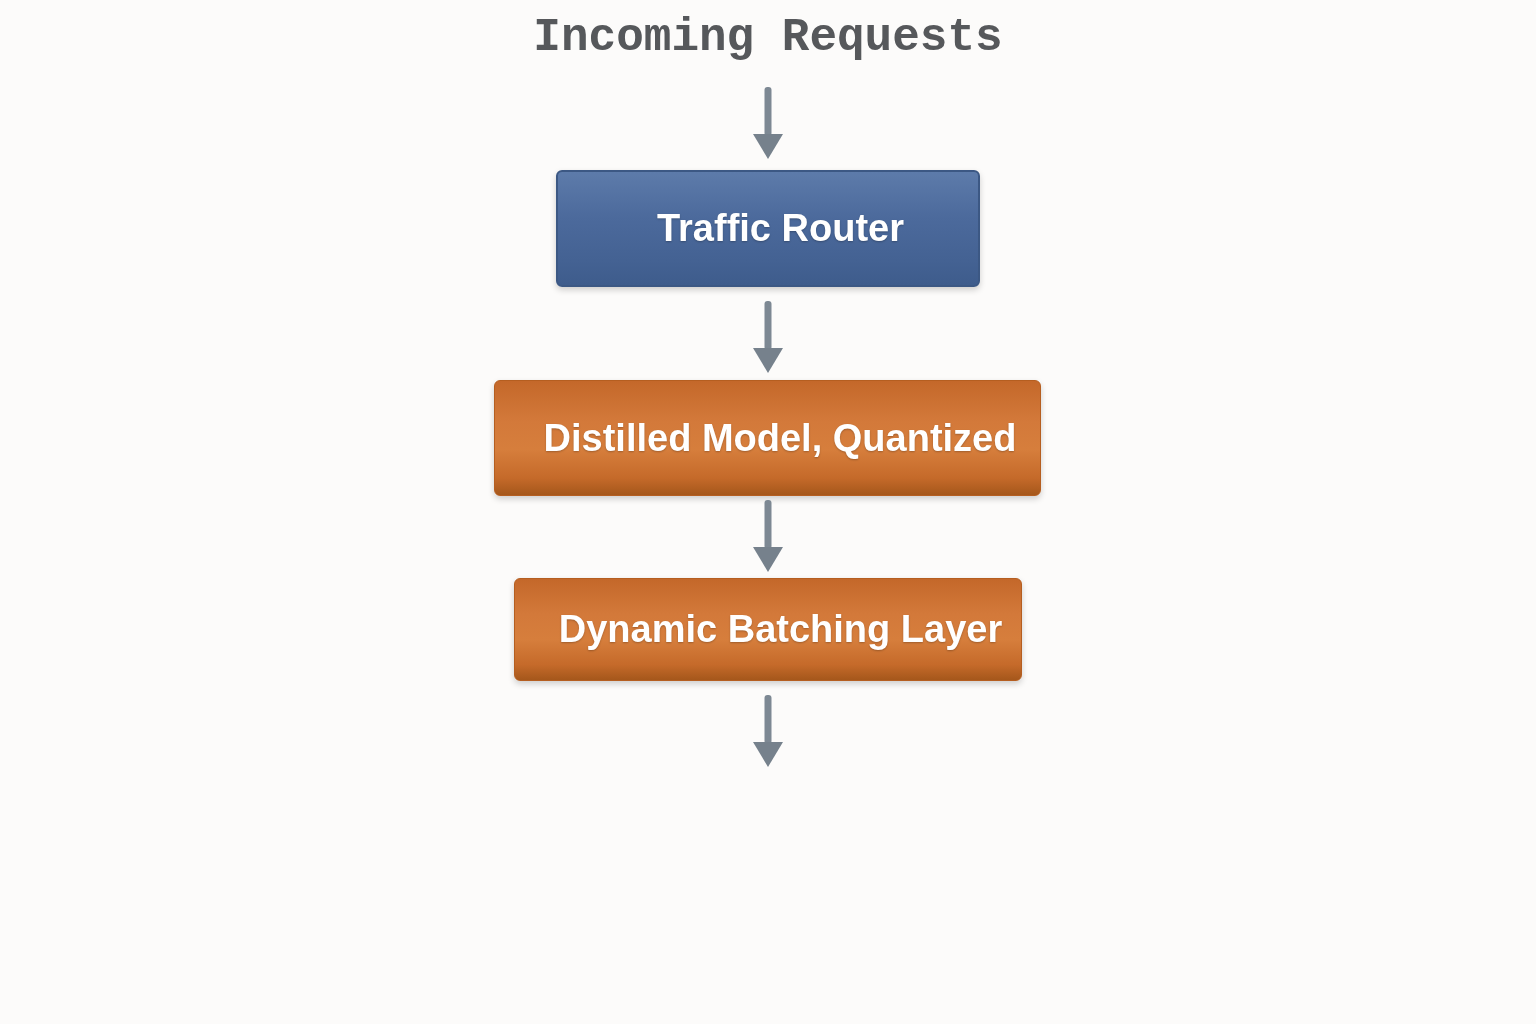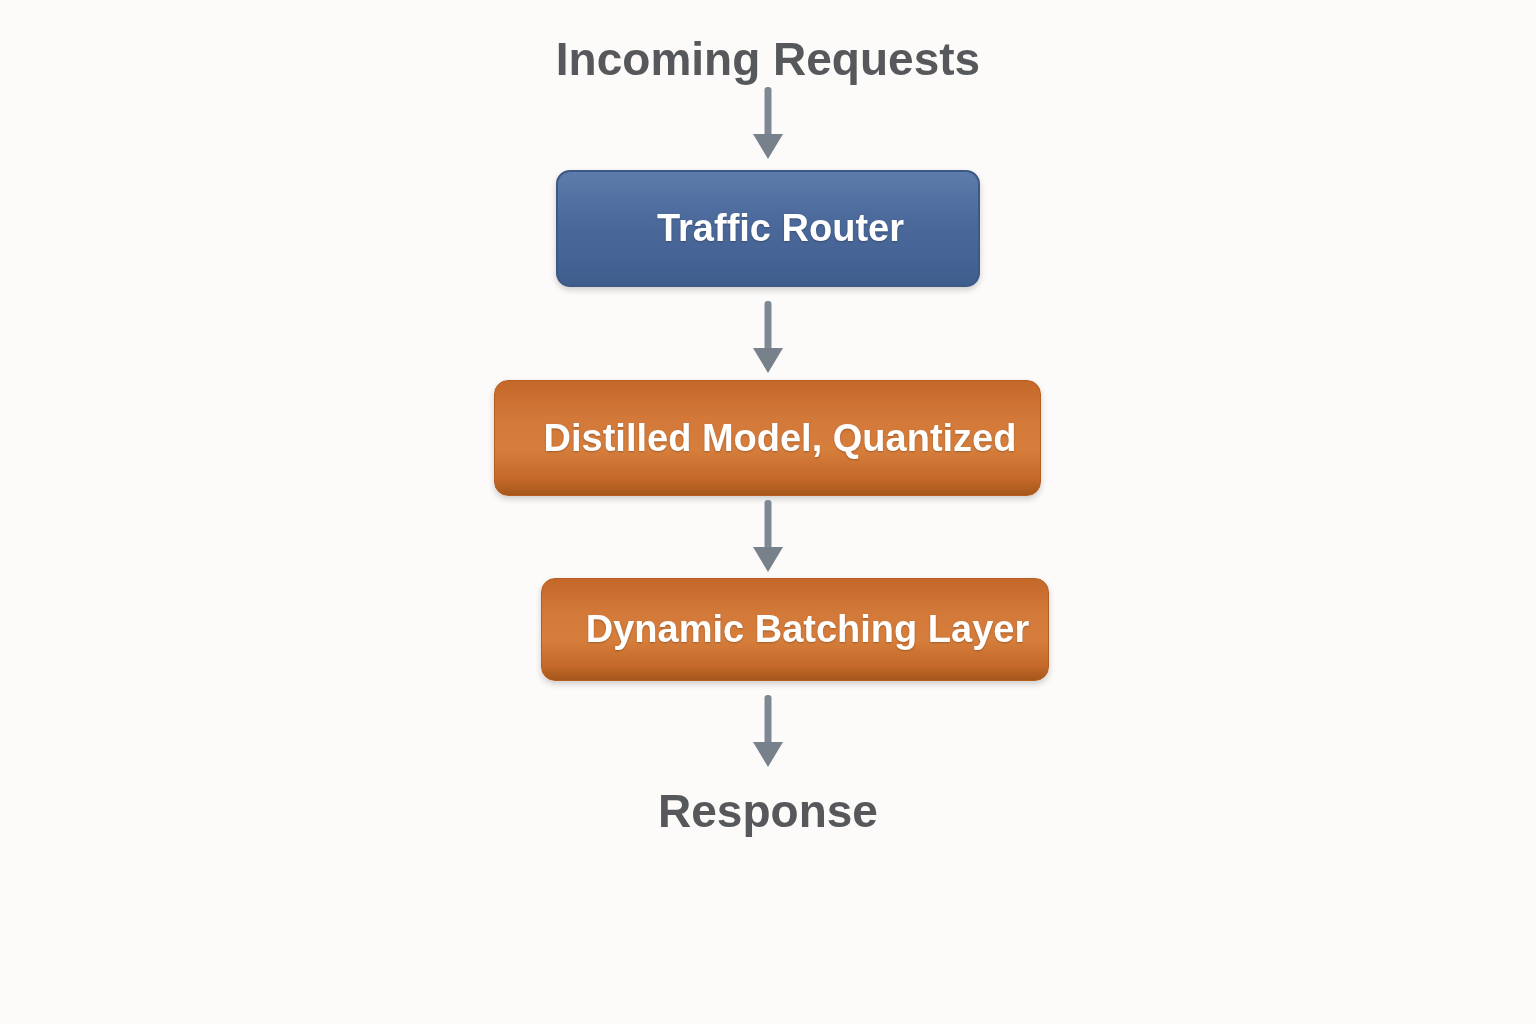--- a/index.html
+++ b/index.html
@@ -19,28 +19,28 @@
     position: absolute;
     left: 0;
     width: 1536px;
     text-align: center;
     font-size: 46px;
     font-weight: bold;
     color: #56585b;
     letter-spacing: 0px;
     white-space: nowrap;
   }
-  .start-label { top: 32px; }
+  .start-label { top: 12px; font-family: Liberation Mono, monospace; }
   .end-label { top: 784px; }
   .node {
     position: absolute;
     display: flex;
     align-items: center;
     justify-content: center;
-    border-radius: 14px;
+    border-radius: 6px;
     color: #ffffff;
     font-size: 38px;
     font-weight: bold;
     white-space: nowrap;
     text-shadow: 0 1px 2px rgba(0,0,0,0.25);
     box-shadow: 0 3px 6px rgba(0,0,0,0.18);
     padding-left: 25px;
   }
   .node-blue {
     left: 556px;
@@ -55,21 +55,20 @@
     left: 494px;
     top: 380px;
     width: 547px;
     height: 116px;
   }
   .node-orange-2 {
     left: 514px;
     top: 578px;
     width: 508px;
     height: 103px;
-    margin-left: 27px;
   }
   .node-orange {
     background: linear-gradient(180deg, #c4682a 0%, #d3793a 35%, #d67e3c 60%, #c56a2a 85%, #a5571b 100%);
     border: 1px solid #b55e20;
     box-sizing: border-box;
   }
   .arrow {
     position: absolute;
     left: 752px;
     width: 32px;
@@ -112,15 +111,14 @@
 
   <div class="node node-orange node-orange-2">
     <span>Dynamic Batching Layer</span>
   </div>
 
   <svg class="arrow arrow-4" viewBox="0 0 32 74" aria-hidden="true">
     <rect x="12.5" y="1" width="7" height="49" rx="3" fill="#7d8893"></rect>
     <polygon points="1,48 31,48 16,73" fill="#76818c"></polygon>
   </svg>
 
-  <div class="flow-label end-label">Response</div>
 
 </div>
 
 </body></html>

